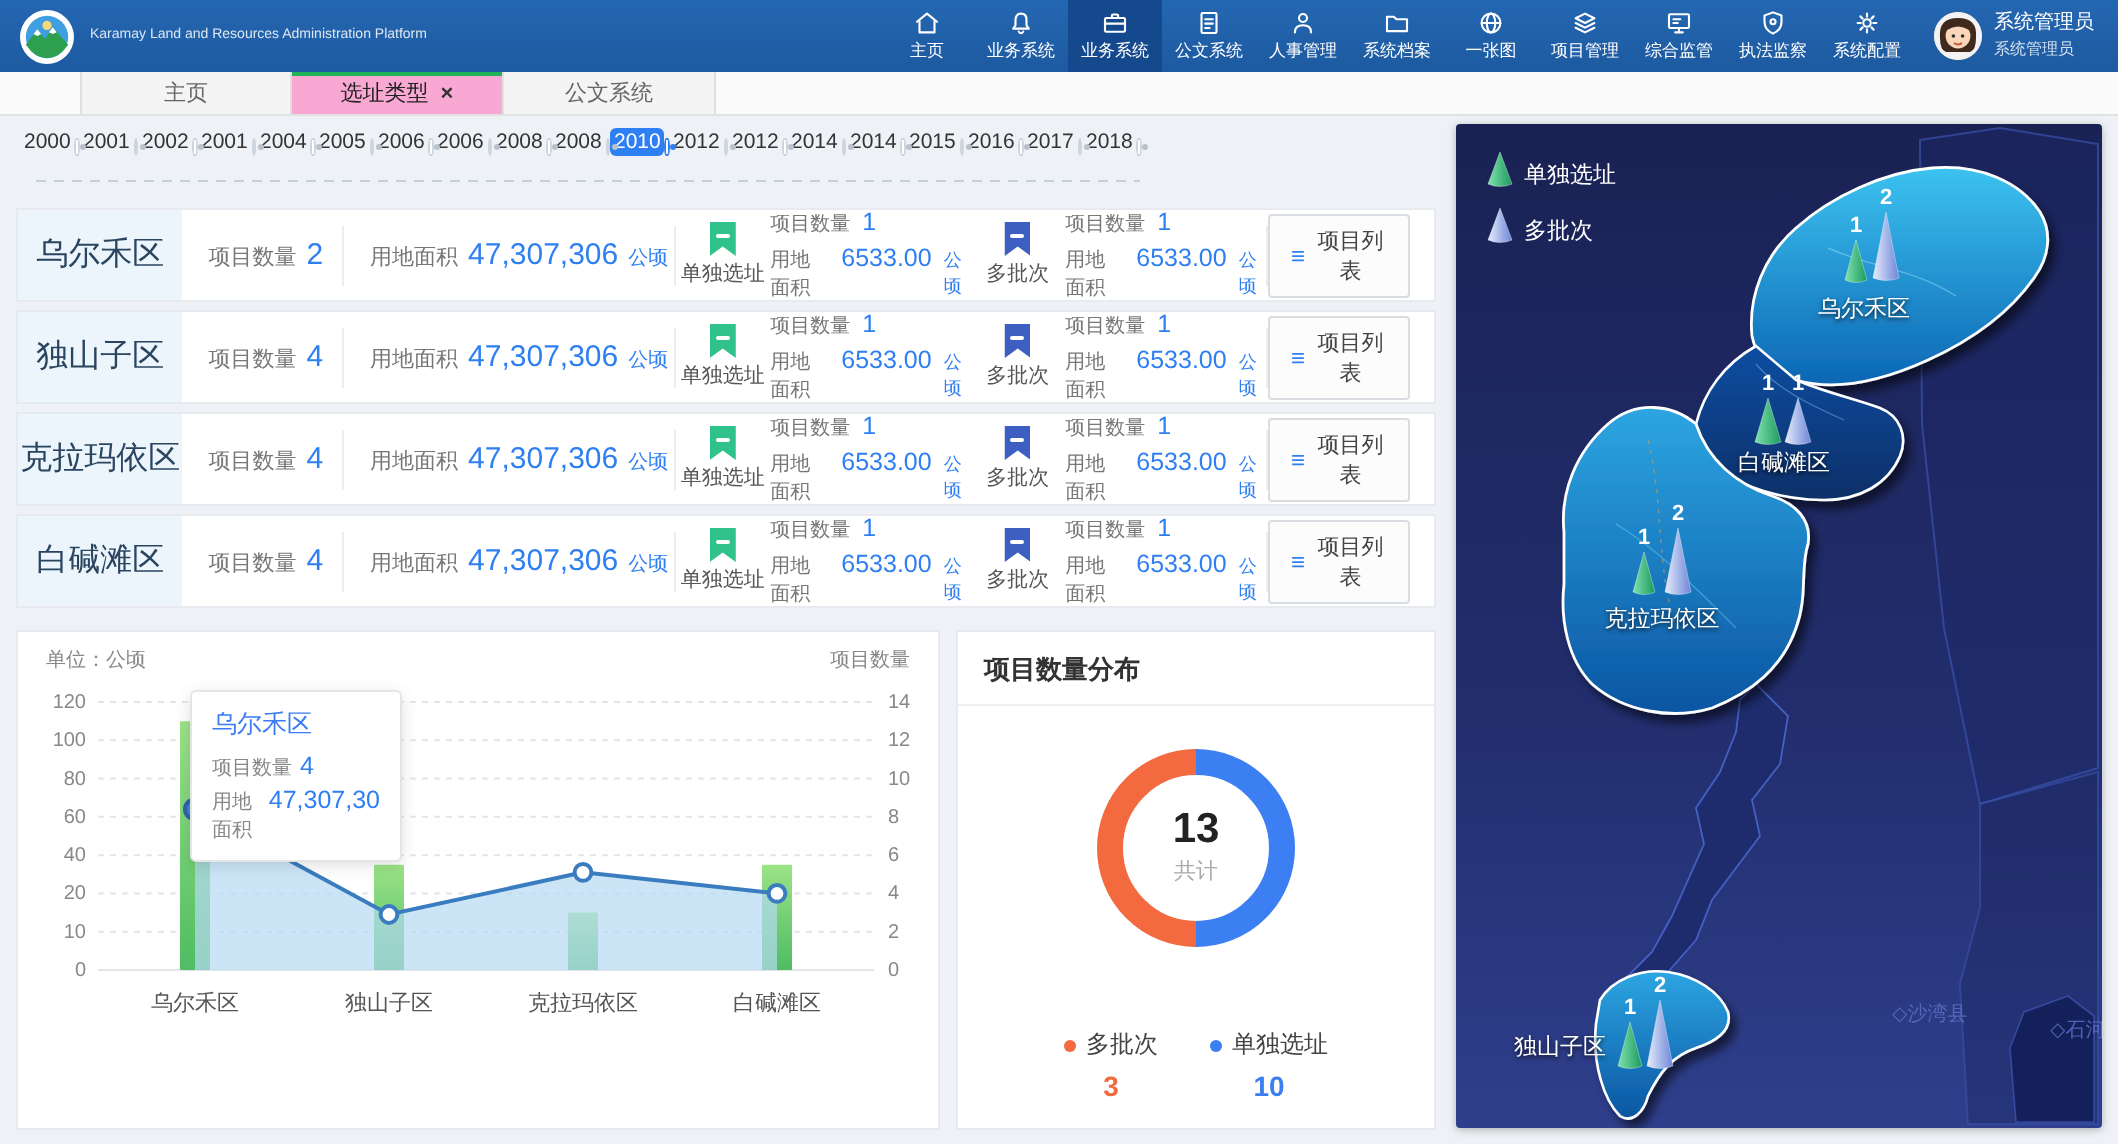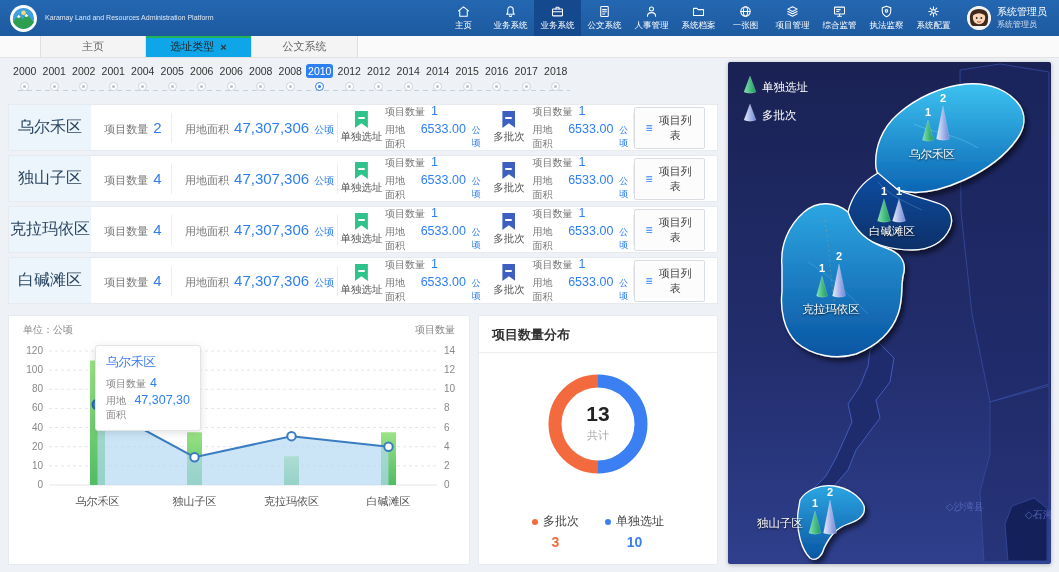--- a/index.html
+++ b/index.html
@@ -25,30 +25,30 @@
   .avatar { width:24px; height:24px; border-radius:50%; overflow:hidden; background:#fbe3d2; flex:0 0 auto; }
   .user-name { font-size:10px; font-weight:normal; line-height:1.25; }
   .user-dept { font-size:8px; opacity:.8; }
 
   
   .tabbar { position:absolute; top:36px; left:0; width:1059px; height:22px; background:#fafafa;
     border-bottom:1px solid #e2e2e2; display:flex; padding-left:40px; }
   .tab { width:106px; display:flex; align-items:center; justify-content:center; gap:6px; font-size:11px;
     color:#666; background:#f4f4f4; border-right:1px solid #e0e0e0; cursor:pointer; position:relative; }
   .tab:first-child { border-left:1px solid #e0e0e0; }
-  .tab.active { background:#0ea5e9; color:#222; }
+  .tab.active { background:#f9a8d4; color:#222; }
   .tab.active::before { content:""; position:absolute; top:0; left:0; right:0; height:2px; background:#21b358; }
   .tab-close { font-size:11px; font-weight:bold; color:#333; cursor:pointer; }
 
   
   .timeline { position:absolute; top:64px; left:10px; width:580px; height:36px; }
   .tl-track { position:absolute; left:8px; right:20px; top:26px; height:1px;
     background:repeating-linear-gradient(90deg,#c6d0da 0 5px,transparent 5px 9px); }
   .tl-slots { display:flex; }
-  .tl-slot { width:29.5px; display:flex; flex-direction:column; align-items:center; cursor:pointer; position:relative; }
+  .tl-slot { width:29.5px; display:flex; flex-direction:row; align-items:center; cursor:pointer; position:relative; }
   .tl-year { font-size:10.5px; color:#333; padding:1px 2px; border-radius:3px; }
   .tl-slot.sel .tl-year { background:#2e7ff2; color:#fff; }
   .tl-dot { width:9px; height:9px; margin-top:4px; border-radius:50%; border:1px solid #ccd4dc; background:#fff;
     position:relative; z-index:1; }
   .tl-dot::after { content:""; position:absolute; left:2px; top:2px; width:3px; height:3px; border-radius:50%; background:#b9c2cc; }
   .tl-slot.sel .tl-dot { border-color:#2e7ff2; }
   .tl-slot.sel .tl-dot::after { background:#2e7ff2; }
 
   
   .rows { position:absolute; top:104px; left:8px; width:710px; }

